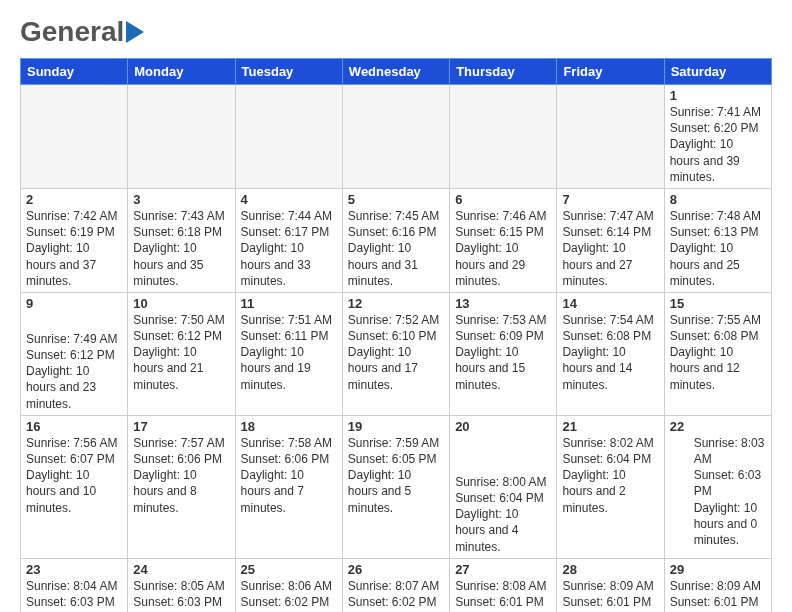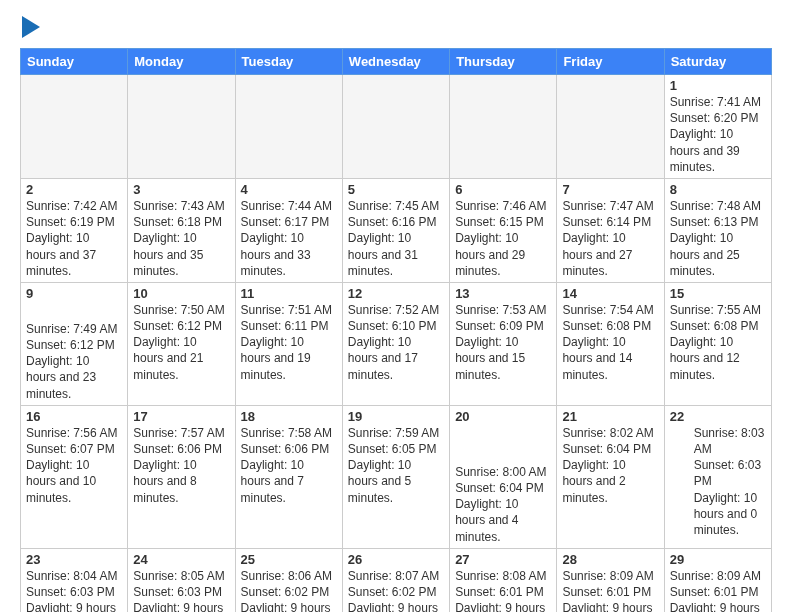--- a/index.html
+++ b/index.html
@@ -48,21 +48,21 @@
       font-size: 15px;
       color: #555;
       margin-top: 2px;
     }
     .calendar {
       width: 100%;
       border-collapse: collapse;
       border: 1px solid #ccc;
     }
     .calendar th {
-      background-color: #3b82f6;
+      background-color: #1d4ed8;
       color: #fff;
       text-align: left;
       padding: 5px 6px;
       font-size: 13px;
       font-weight: bold;
       border: 1px solid #5a9ae0;
     }
     .calendar td {
       vertical-align: top;
       padding: 3px 5px;
@@ -88,20 +88,21 @@
       color: #333;
       line-height: 1.35;
     }
   </style>
 </head>
 <body>
 
 <div class="header-area">
   <div class="logo">
     <div class="logo-combined">
+      <span style="font-size:28px; font-weight:bold; color:#555;">General</span>
       <span class="arrow-right"></span>
     </div>
   </div>
   <div class="title-area">
     <div class="month-title"></div>
     <div class="location-title"></div>
   </div>
 </div>
 
 <table class="calendar">

